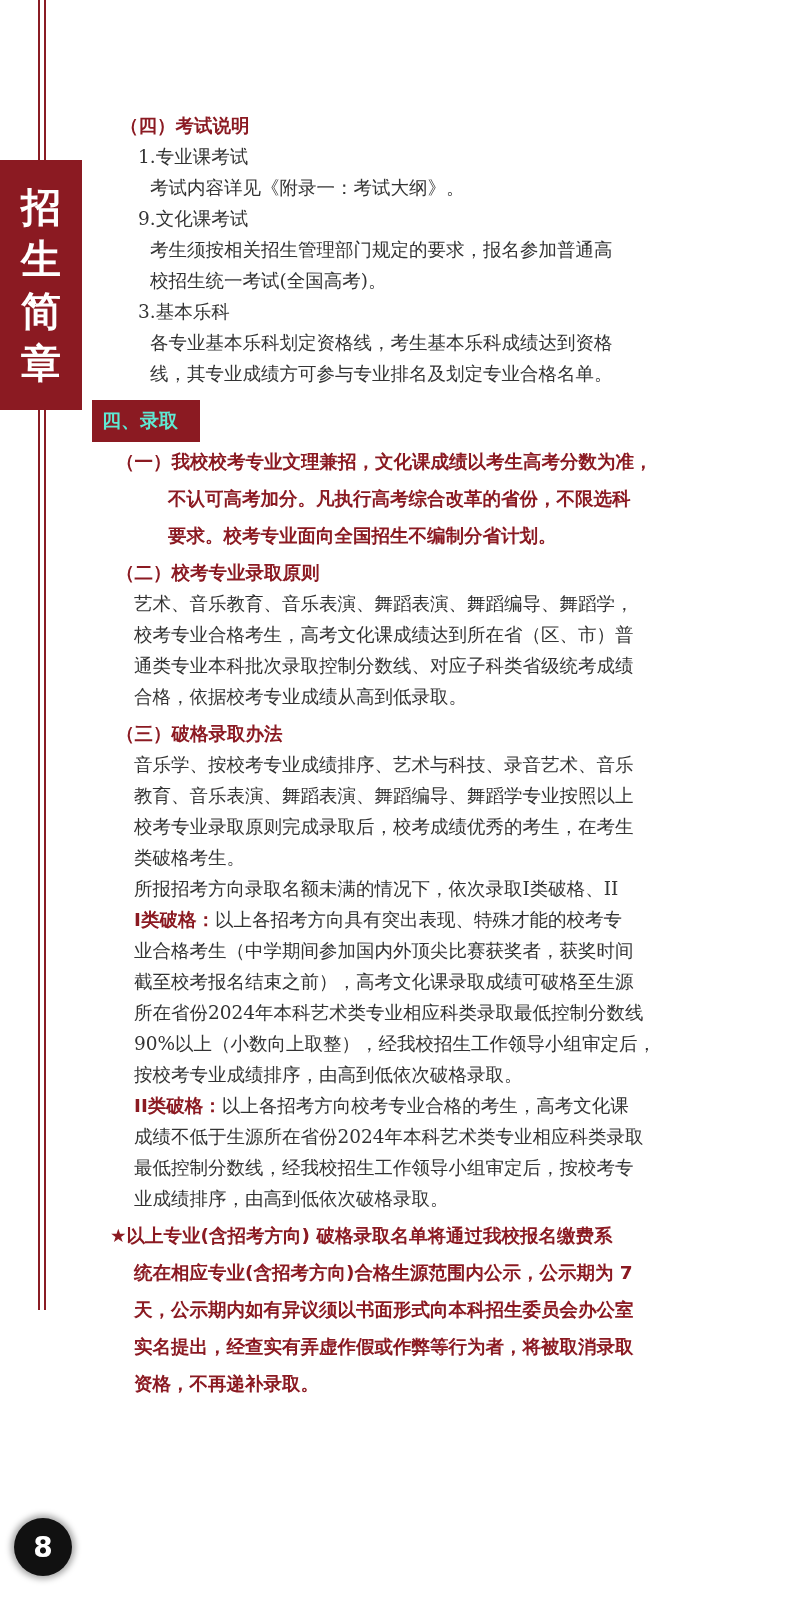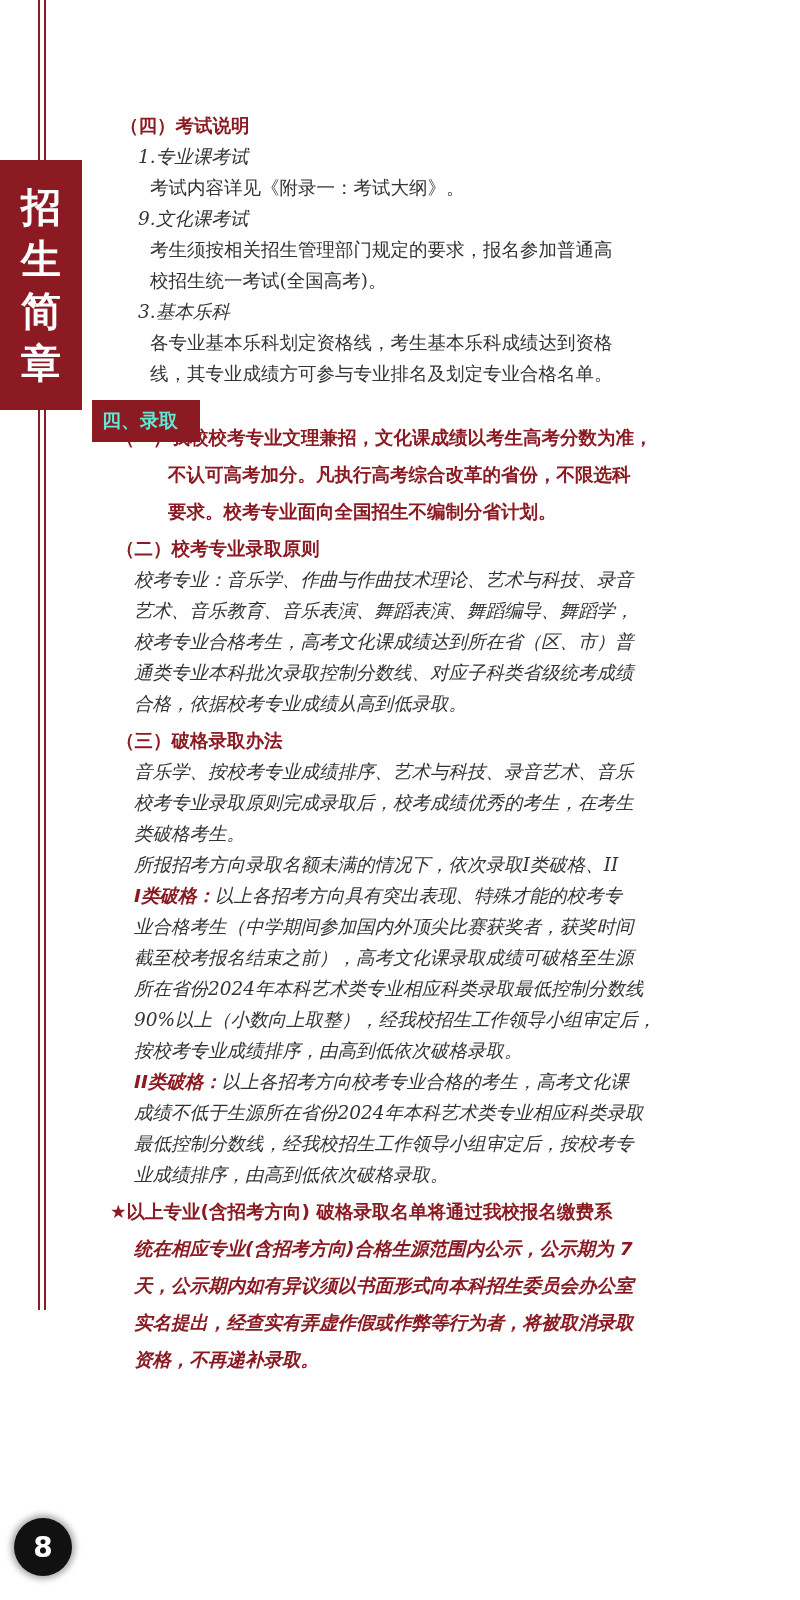--- a/index.html
+++ b/index.html
@@ -5,27 +5,27 @@
   html, body { margin:0; padding:0; }
   body { width:800px; height:1600px; background:#ffffff; position:relative; overflow:hidden;
          font-family:"DejaVu Serif", "Liberation Serif", serif; color:#333; }
   .vline { position:absolute; top:0; width:2px; background:#8a1c24; }
   .side-tab { position:absolute; left:0; top:160px; width:82px; height:250px; background:#8b1a22;
               color:#fff; display:flex; flex-direction:column; align-items:center; justify-content:center; }
   .side-tab span { font-family:"DejaVu Sans", sans-serif; font-weight:bold; font-size:40px; line-height:52px; }
   .content { position:absolute; left:120px; top:104px; width:600px; }
   .line { font-size:18.5px; line-height:31px; white-space:nowrap; }
   .red { color:#8b1a22; font-weight:bold; font-family:"DejaVu Sans", sans-serif;margin-top:6px; }
-  .ind1 { padding-left:18px;font-style:italic; }
+  .ind1 { padding-left:18px; }
   .ind2 { padding-left:30px; }
   .ind3 { padding-left:52px; }
   .sec-bar { position:absolute; left:92px; top:400px; width:108px; height:42px; background:#8b1a22;
              color:#5eead4; font-family:"DejaVu Sans", sans-serif; font-weight:bold; font-size:19px;
              display:flex; align-items:center; padding-left:10px; box-sizing:border-box; }
-  .content2 { position:absolute; left:116px; top:416px; width:640px; }
+  .content2 { position:absolute; left:116px; top:440px; width:640px; }
   .page-num { position:absolute; left:14px; top:1518px; width:58px; height:58px; border-radius:50%;
               background:#111; color:#fff; font-family:"DejaVu Sans", sans-serif; font-weight:bold;
               font-size:28px; display:flex; align-items:center; justify-content:center;
               box-shadow:0 0 6px 3px rgba(0,0,0,0.35); }
 </style>
 </head>
 <body>
 
 <div class="vline" style="left:38px;height:160px;"></div>
 <div class="vline" style="left:44px;height:160px;"></div>
@@ -54,28 +54,28 @@
 <div class="sec-bar">四、录取</div>
 
 <div class="content2">
   <div class="line red">
     <span>（一）</span><span>我校校考专业文理兼招，文化课成绩以考生高考分数为准，</span>
   </div>
   <div class="line red ind3">不认可高考加分。凡执行高考综合改革的省份，不限选科</div>
   <div class="line red ind3">要求。校考专业面向全国招生不编制分省计划。</div>
 
   <div class="line red">（二）校考专业录取原则</div>
-  <div class="line ind1">校考专业：音乐学、作曲与作曲技术理论、艺术与科技、录音</div>
   <div class="line ind1">艺术、音乐教育、音乐表演、舞蹈表演、舞蹈编导、舞蹈学，</div>
   <div class="line ind1">校考专业合格考生，高考文化课成绩达到所在省（区、市）普</div>
   <div class="line ind1">通类专业本科批次录取控制分数线、对应子科类省级统考成绩</div>
   <div class="line ind1">合格，依据校考专业成绩从高到低录取。</div>
 
   <div class="line red">（三）破格录取办法</div>
   <div class="line ind1">音乐学、按校考专业成绩排序、艺术与科技、录音艺术、音乐</div>
+  <div class="line ind1">教育、音乐表演、舞蹈表演、舞蹈编导、舞蹈学专业按照以上</div>
   <div class="line ind1">校考专业录取原则完成录取后，校考成绩优秀的考生，在考生</div>
   <div class="line ind1">类破格考生。</div>
   <div class="line ind1">所报招考方向录取名额未满的情况下，依次录取I类破格、II</div>
 
   <div class="line ind1">
     <span class="red">I类破格：</span><span>以上各招考方向具有突出表现、特殊才能的校考专</span>
   </div>
   <div class="line ind1">业合格考生（中学期间参加国内外顶尖比赛获奖者，获奖时间</div>
   <div class="line ind1">截至校考报名结束之前），高考文化课录取成绩可破格至生源</div>
   <div class="line ind1">所在省份2024年本科艺术类专业相应科类录取最低控制分数线</div>

